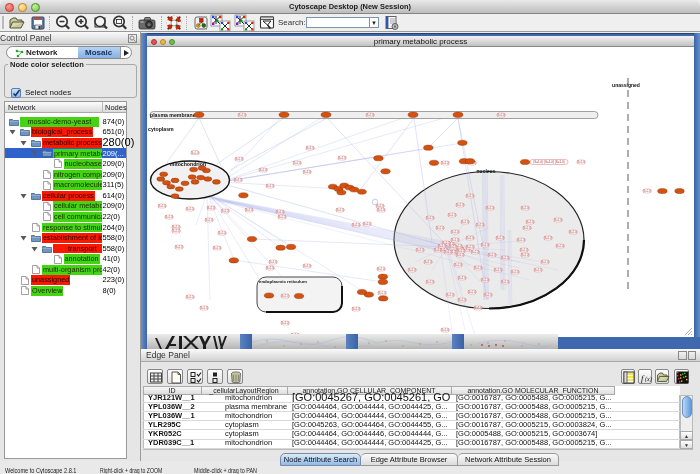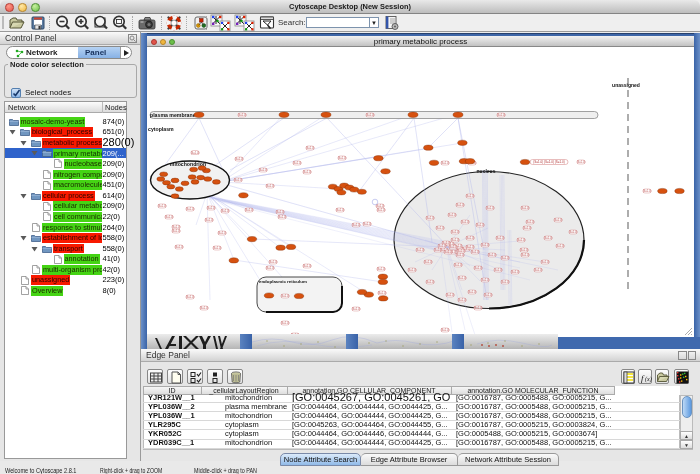--- a/index.html
+++ b/index.html
@@ -140,59 +140,59 @@
       <circle cx="11" cy="12.5" r="1.1" fill="#666"></circle>
     </svg>
   </div>
 <div style="position:absolute;left:49px;top:16px;width:1px;height:14px;border-left:1px dotted #aaa"></div>
 <div style="position:absolute;left:131.5px;top:16px;width:1px;height:14px;border-left:1px dotted #aaa"></div>
 <div style="position:absolute;left:161px;top:16px;width:1px;height:14px;border-left:1px dotted #aaa"></div>
 <div style="position:absolute;left:186px;top:16px;width:1px;height:14px;border-left:1px dotted #aaa"></div>
 <div style="position:absolute;left:206px;top:16px;width:1px;height:14px;border-left:1px dotted #aaa"></div>
 <div class="abs" style="left:0;top:32px;width:141px;height:431px;background:#e6e6e6;border-right:1px solid #9a9a9a">
 <div class="abs" style="left:0;top:0;width:140px;height:13px;background:linear-gradient(#fafafa,#d2d2d2);border-bottom:1px solid #aaa">
-      <div style="font-size:8.5px;color:#333;line-height:13px;padding-left:5px">Control Panel</div>
+      <div style="font-size:8.5px;color:#333;line-height:13px;">Control Panel</div>
       <svg class="abs" style="right:3px;top:2px" width="9" height="9" viewBox="0 0 9 9">
         <rect x="0.5" y="0.5" width="8" height="8" fill="none" stroke="#888"></rect>
         <circle cx="4" cy="4" r="2" fill="none" stroke="#888"></circle>
         <line x1="5.5" y1="5.5" x2="7.5" y2="7.5" stroke="#888"></line>
       </svg>
     </div>
 <div class="abs" style="left:6px;top:14px;width:126px;height:12.5px;background:#fff;border:1px solid #8a8a8a;border-radius:7px;overflow:hidden">
       <div class="abs" style="left:71px;top:0;width:43px;height:12.5px;background:linear-gradient(#b5d2f3,#7fabe2)"></div>
       <div class="abs" style="left:113px;top:0;width:13px;height:12.5px;border-left:1px solid #999"></div>
       <svg class="abs" style="left:8px;top:2px" width="9" height="9" viewBox="0 0 9 9">
         <circle cx="2" cy="2" r="1.3" fill="#2a2"></circle>
         <circle cx="7" cy="3" r="1.3" fill="#2a2"></circle>
         <circle cx="3" cy="7" r="1.3" fill="#2a2"></circle>
         <path d="M2 2 L7 3 L3 7" fill="none" stroke="#2a2" stroke-width="0.7"></path>
       </svg>
       <div class="abs" style="left:19px;top:0;font-size:8px;font-weight:bold;color:#222;line-height:12.5px">Network</div>
-      <div class="abs" style="left:78px;top:0;font-size:8px;font-weight:bold;color:#17305c;line-height:12.5px">Panel</div>
+      <div class="abs" style="left:78px;top:0;font-size:8px;font-weight:bold;color:#17305c;line-height:12.5px">Mosaic</div>
       <div class="abs" style="left:117px;top:3px;width:0;height:0;border-left:5px solid #222;border-top:3.2px solid transparent;border-bottom:3.2px solid transparent"></div>
     </div>
 <div class="abs" style="left:4px;top:32px;width:133px;height:34px;border:1px solid #a8a8a8;border-radius:3px"></div>
 <div class="abs" style="left:8px;top:28px;background:#e6e6e6;padding:0 2px;font-size:7.5px;font-weight:bold;color:#222">Node color selection</div>
 <div class="abs" style="left:11px;top:56px;width:9.5px;height:9.5px;background:linear-gradient(#cfe2f7,#8cb6e8);border:1px solid #5580b0;border-radius:2px">
       <svg width="9" height="9" viewBox="0 0 9 9">
         <path d="M1.5 4.5 L3.5 6.5 L7.5 1" fill="none" stroke="#1a3a6b" stroke-width="1.6"></path>
       </svg>
     </div>
 <div class="abs" style="left:25px;top:56px;font-size:8px;color:#111">Select nodes</div>
 <div class="abs" style="left:4px;top:69px;width:123px;height:358px;background:#fff;border:1px solid #999"></div>
 <div class="abs" style="left:4px;top:69px;width:123px;height:12px;background:linear-gradient(#fcfcfc,#dcdcdc);border:1px solid #999;border-bottom:1px solid #aaa">
       <div class="abs" style="left:3px;top:0;font-size:7.5px;color:#222;line-height:11px">Network</div>
       <div class="abs" style="left:97px;top:0;font-size:7.5px;color:#222;line-height:11px;border-left:1px solid #bbb;padding-left:2px;height:11px">Nodes</div>
     </div>
 <div class="abs" style="left:0px;top:-32px;width:141px;height:474px">
       <svg style="position:absolute;left:8.5px;top:117.7px" width="10" height="8" viewBox="0 0 10 8">
         <path d="M0.5 1.5 L3.5 1.5 L4.5 2.5 L9.5 2.5 L9.5 7.5 L0.5 7.5 Z" fill="#7096c0" stroke="#41618c" stroke-width="0.8"></path>
         <path d="M0.5 3.4 L9.5 3.4" stroke="#9ab8d8" stroke-width="0.8"></path>
       </svg>
-      <div style="position:absolute;left:19.5px;top:116.8px;max-width:82px;overflow:hidden;background:#45d414;color:#1c2a00;font-size:7.3px;line-height:9.7px;white-space:nowrap;padding:0 1px">mosaic-demo-yeast</div>
+      <div style="position:absolute;left:19.5px;top:116.8px;max-width:82px;overflow:hidden;background:#45d414;color:#1c2a00;font-size:7.3px;line-height:9.7px;white-space:nowrap;padding:0 8px">mosaic-demo-yeast</div>
       <div style="position:absolute;left:102.5px;top:116.8px;color:#000;font-size:7.5px;line-height:9.7px">874(0)</div>
       <svg style="position:absolute;left:9px;top:129.27px" width="7" height="6" viewBox="0 0 7 6">
         <path d="M0.5 1 L6.5 1 L3.5 5.5 Z" fill="#5a5a5a"></path>
       </svg>
       <svg style="position:absolute;left:20px;top:128.27px" width="10" height="8" viewBox="0 0 10 8">
         <path d="M0.5 1.5 L3.5 1.5 L4.5 2.5 L9.5 2.5 L9.5 7.5 L0.5 7.5 Z" fill="#7096c0" stroke="#41618c" stroke-width="0.8"></path>
         <path d="M0.5 3.4 L9.5 3.4" stroke="#9ab8d8" stroke-width="0.8"></path>
       </svg>
       <div style="position:absolute;left:31.0px;top:127.4px;max-width:71px;overflow:hidden;background:#f81900;color:#2a0500;font-size:7.3px;line-height:9.7px;white-space:nowrap;padding:0 1px">biological_process</div>
       <div style="position:absolute;left:102.5px;top:127.4px;color:#000;font-size:7.5px;line-height:9.7px">651(0)</div>
@@ -225,21 +225,21 @@
         <path d="M0.5 0.5 L5 0.5 L7.5 3 L7.5 8.5 L0.5 8.5 Z" fill="#fff" stroke="#8a8a8a" stroke-width="0.8"></path>
         <path d="M5 0.5 L5 3 L7.5 3" fill="none" stroke="#8a8a8a" stroke-width="0.8"></path>
       </svg>
       <div style="position:absolute;left:53.0px;top:169.7px;max-width:49px;overflow:hidden;background:#45d414;color:#1c2a00;font-size:7.3px;line-height:9.7px;white-space:nowrap;padding:0 1px">nitrogen compo</div>
       <div style="position:absolute;left:102.5px;top:169.7px;color:#000;font-size:7.5px;line-height:9.7px">209(0)</div>
       <svg style="position:absolute;left:43px;top:180.62px" width="8" height="9" viewBox="0 0 8 9">
         <path d="M0.5 0.5 L5 0.5 L7.5 3 L7.5 8.5 L0.5 8.5 Z" fill="#fff" stroke="#8a8a8a" stroke-width="0.8"></path>
         <path d="M5 0.5 L5 3 L7.5 3" fill="none" stroke="#8a8a8a" stroke-width="0.8"></path>
       </svg>
       <div style="position:absolute;left:53.0px;top:180.2px;max-width:49px;overflow:hidden;background:#45d414;color:#1c2a00;font-size:7.3px;line-height:9.7px;white-space:nowrap;padding:0 1px">macromolecule</div>
-      <div style="position:absolute;left:102.5px;top:180.2px;color:#000;font-size:7.5px;line-height:9.7px">451(0)</div>
+      <div style="position:absolute;left:102.5px;top:180.2px;color:#000;font-size:7.5px;line-height:9.7px">311(5)</div>
       <svg style="position:absolute;left:20px;top:192.69px" width="7" height="6" viewBox="0 0 7 6">
         <path d="M0.5 1 L6.5 1 L3.5 5.5 Z" fill="#5a5a5a"></path>
       </svg>
       <svg style="position:absolute;left:31px;top:191.69px" width="10" height="8" viewBox="0 0 10 8">
         <path d="M0.5 1.5 L3.5 1.5 L4.5 2.5 L9.5 2.5 L9.5 7.5 L0.5 7.5 Z" fill="#7096c0" stroke="#41618c" stroke-width="0.8"></path>
         <path d="M0.5 3.4 L9.5 3.4" stroke="#9ab8d8" stroke-width="0.8"></path>
       </svg>
       <div style="position:absolute;left:42.0px;top:190.8px;max-width:60px;overflow:hidden;background:#f81900;color:#2a0500;font-size:7.3px;line-height:9.7px;white-space:nowrap;padding:0 1px">cellular process</div>
       <div style="position:absolute;left:102.5px;top:190.8px;color:#000;font-size:7.5px;line-height:9.7px">614(0)</div>
       <svg style="position:absolute;left:43px;top:201.76px" width="8" height="9" viewBox="0 0 8 9">
@@ -269,21 +269,21 @@
       </svg>
       <div style="position:absolute;left:42.0px;top:233.1px;max-width:60px;overflow:hidden;background:#f81900;color:#2a0500;font-size:7.3px;line-height:9.7px;white-space:nowrap;padding:0 1px">establishment of lo</div>
       <div style="position:absolute;left:102.5px;top:233.1px;color:#000;font-size:7.5px;line-height:9.7px">558(0)</div>
       <svg style="position:absolute;left:31px;top:245.54000000000002px" width="7" height="6" viewBox="0 0 7 6">
         <path d="M0.5 1 L6.5 1 L3.5 5.5 Z" fill="#5a5a5a"></path>
       </svg>
       <svg style="position:absolute;left:42px;top:244.54000000000002px" width="10" height="8" viewBox="0 0 10 8">
         <path d="M0.5 1.5 L3.5 1.5 L4.5 2.5 L9.5 2.5 L9.5 7.5 L0.5 7.5 Z" fill="#7096c0" stroke="#41618c" stroke-width="0.8"></path>
         <path d="M0.5 3.4 L9.5 3.4" stroke="#9ab8d8" stroke-width="0.8"></path>
       </svg>
-      <div style="position:absolute;left:53.0px;top:243.6px;max-width:49px;overflow:hidden;background:#f81900;color:#2a0500;font-size:7.3px;line-height:9.7px;white-space:nowrap;padding:0 1px">transport</div>
+      <div style="position:absolute;left:53.0px;top:243.6px;max-width:49px;overflow:hidden;background:#f81900;color:#2a0500;font-size:7.3px;line-height:9.7px;white-space:nowrap;padding:0 15px">transport</div>
       <div style="position:absolute;left:102.5px;top:243.6px;color:#000;font-size:7.5px;line-height:9.7px">558(0)</div>
       <svg style="position:absolute;left:53.5px;top:254.61px" width="8" height="9" viewBox="0 0 8 9">
         <path d="M0.5 0.5 L5 0.5 L7.5 3 L7.5 8.5 L0.5 8.5 Z" fill="#fff" stroke="#8a8a8a" stroke-width="0.8"></path>
         <path d="M5 0.5 L5 3 L7.5 3" fill="none" stroke="#8a8a8a" stroke-width="0.8"></path>
       </svg>
       <div style="position:absolute;left:63.5px;top:254.2px;max-width:38px;overflow:hidden;background:#45d414;color:#1c2a00;font-size:7.3px;line-height:9.7px;white-space:nowrap;padding:0 1px">annotation</div>
       <div style="position:absolute;left:102.5px;top:254.2px;color:#000;font-size:7.5px;line-height:9.7px">41(0)</div>
       <svg style="position:absolute;left:32px;top:265.18px" width="8" height="9" viewBox="0 0 8 9">
         <path d="M0.5 0.5 L5 0.5 L7.5 3 L7.5 8.5 L0.5 8.5 Z" fill="#fff" stroke="#8a8a8a" stroke-width="0.8"></path>
         <path d="M5 0.5 L5 3 L7.5 3" fill="none" stroke="#8a8a8a" stroke-width="0.8"></path>

